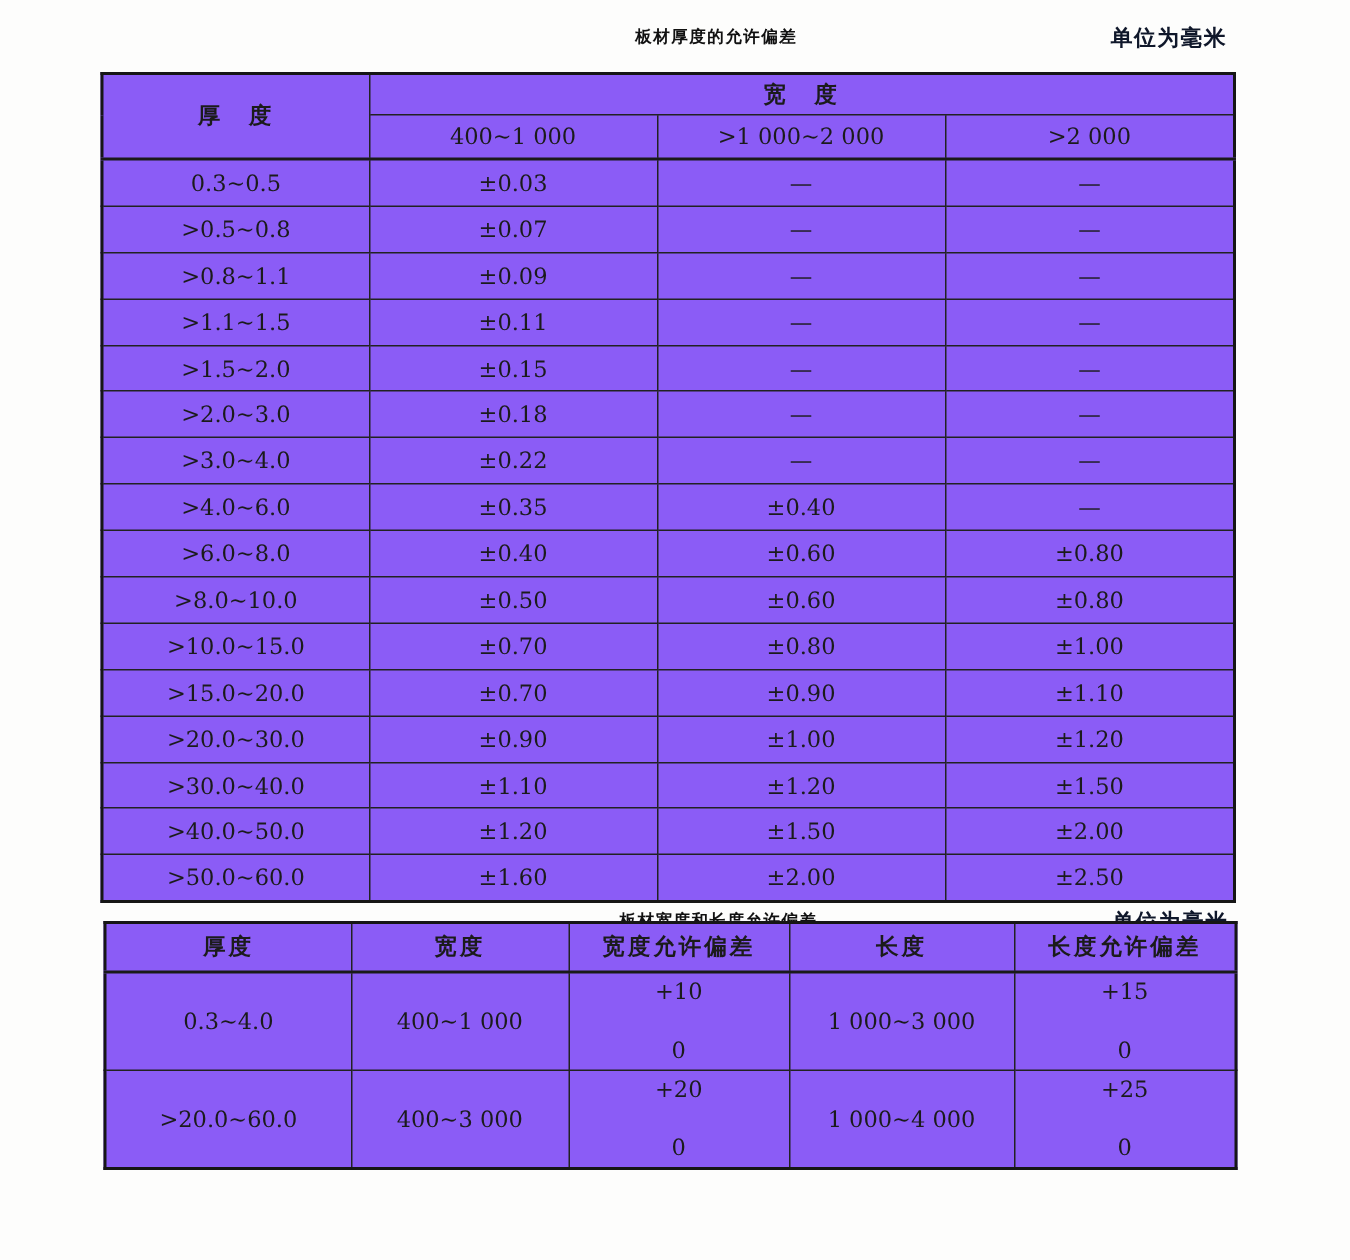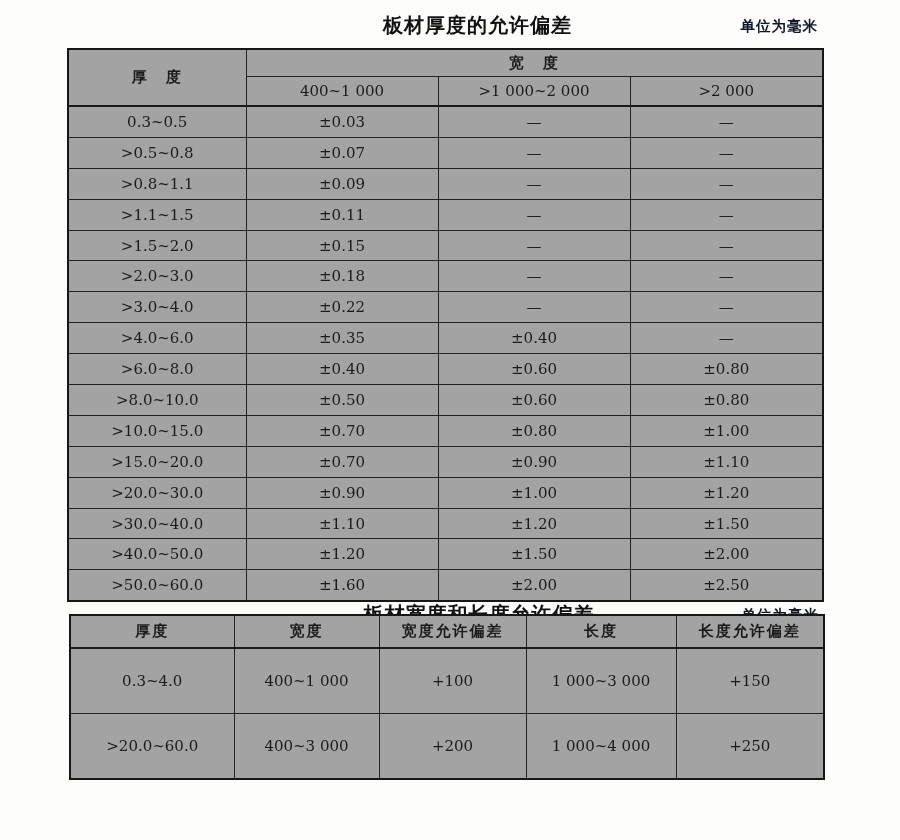--- a/index.html
+++ b/index.html
@@ -20,42 +20,42 @@
     position: absolute;
     height: 24px;
     line-height: 24px;
   }
   .caption .cap-title {
     display: block;
     text-align: center;
     padding-left: 66px;
     font-family: "DejaVu Sans", "Liberation Sans", sans-serif;
     font-weight: 700;
-    font-size: 20px;
+    font-size: 11px;
     letter-spacing: 1px;
     color: #111;
   }
   .caption .cap-unit {
     position: absolute;
     right: 4px;
     top: 1px;
     font-family: "DejaVu Sans", "Liberation Sans", sans-serif;
     font-weight: 700;
     font-size: 14.5px;
     letter-spacing: 1px;
     color: #0f172a;
   }
   #caption1 { left: 67px; top: 13px; width: 755px; }
   #caption2 { left: 69px; top: 586px; width: 754px; margin-top: 16px; }
 
   table.gb {
     position: absolute;
     border-collapse: collapse;
     table-layout: fixed;
-    background: #a3a3a3;
+    background: #8b5cf6;
   }
   table.gb td {
     border: 1.4px solid #222222;
     text-align: center;
     vertical-align: middle;
     font-size: 15px;
     padding: 0;
     overflow: hidden;
     white-space: nowrap;
   }
@@ -75,24 +75,24 @@
   }
   #table2 {
     left: 69px; top: 614px; width: 754px;
     border: 2.6px solid #161616;
   }
   #table2 thead td { height: 31px; }
   #table2 thead { border-bottom: 2px solid #1a1a1a; padding-left: 46px; }
   #table2 tbody td { height: 64px; }
   .stack {
     display: flex;
-    flex-direction: row;
+    flex-direction: column;
     align-items: center;
-    justify-content: center;
     line-height: 23px;
+    gap: 16px;
   }
 </style>
 </head>
 <body>
 
 <div class="page">
 
   <div class="caption" id="caption1">
     <span class="cap-title">板材厚度的允许偏差</span>
     <span class="cap-unit">单位为毫米</span>

